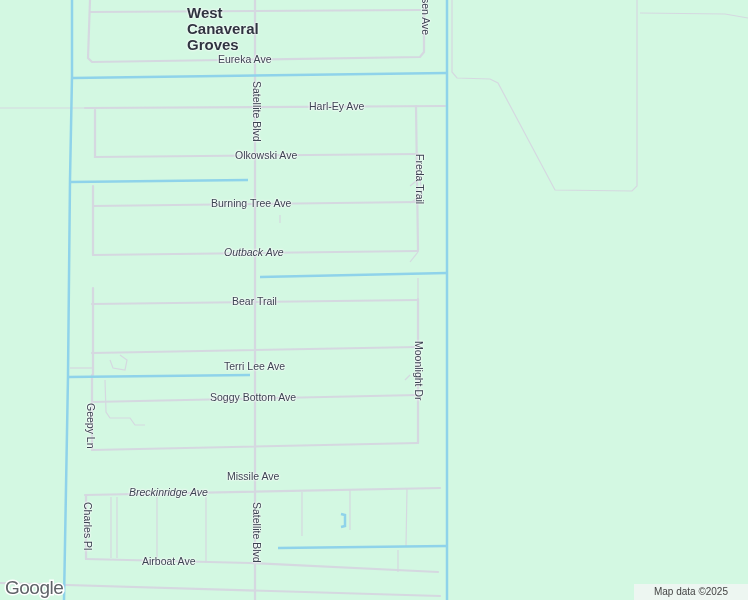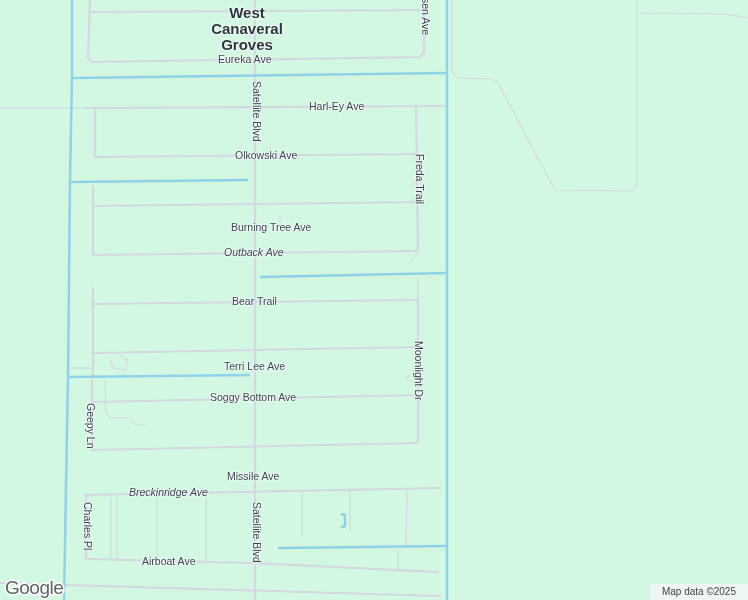--- a/index.html
+++ b/index.html
@@ -1,23 +1,23 @@
 <!DOCTYPE html>
 <html><head>
 <meta charset="utf-8">
 <style>
   html, body { margin:0; padding:0; }
   body { width:748px; height:600px; overflow:hidden; background:#d3f8e2; font-family:"Liberation Sans", sans-serif; }
   #map { position:relative; width:748px; height:600px; background:#d3f8e2; overflow:hidden; }
   svg.layer { position:absolute; left:0; top:0; }
   .lbl { position:absolute; color:#3c4452; font-size:10.5px; white-space:nowrap; text-shadow: 0 0 2px #fff, 0 0 2px #fff, 0 0 3px #fff; line-height:1; }
   .lbl.v { transform-origin:0 0; transform:rotate(90deg); }
-  .place { position:absolute; color:#2f3440; font-size:15px; font-weight:bold; text-align:center; line-height:16px; text-shadow: 0 0 2px #fff, 0 0 3px #fff; width:120px; }
+  .place { position:absolute; color:#2f3440; font-size:15px; font-weight:bold; line-height:16px; text-shadow: 0 0 2px #fff, 0 0 3px #fff; width:120px; }
   .logo { position:absolute; left:5px; top:577px; font-size:19px; font-weight:normal; color:#5f6368; letter-spacing:-0.5px; -webkit-text-stroke:3px #fff; paint-order:stroke fill; }
-  .attrib { position:absolute; right:0; top:584px; height:16px; padding:0 12px; background:rgba(245,245,245,0.75); font-size:10px; color:#444; line-height:16px; }
+  .attrib { position:absolute; right:0; top:584px; height:16px; padding:0 20px; background:rgba(245,245,245,0.75); font-size:10px; color:#444; line-height:16px; }
 </style>
 </head>
 <body>
 
 <div id="map">
   <svg class="layer" width="748" height="600">
 
     <g stroke="#d5d8e0" stroke-width="2.2" fill="none" stroke-linecap="round">
 
       <path d="M90 12 L420 10"></path>
@@ -82,21 +82,21 @@
 
   <div class="place" style="left:187px; top:5px;">
     <div>West</div>
     <div>Canaveral</div>
     <div>Groves</div>
   </div>
 
   <div class="lbl" style="left:218px; top:54px;">Eureka Ave</div>
   <div class="lbl" style="left:309px; top:101px;">Harl-Ey Ave</div>
   <div class="lbl" style="left:223px; top:150px;padding-left:12px;">Olkowski Ave</div>
-  <div class="lbl" style="left:231px; top:198px;margin-top:24px;">Burning Tree Ave</div>
+  <div class="lbl" style="left:211px; top:198px;">Burning Tree Ave</div>
   <div class="lbl" style="left:224px; top:247px;font-style:italic;">Outback Ave</div>
   <div class="lbl" style="left:232px; top:296px;">Bear Trail</div>
   <div class="lbl" style="left:224px; top:325px;margin-top:36px;">Terri Lee Ave</div>
   <div class="lbl" style="left:210px; top:392px;">Soggy Bottom Ave</div>
   <div class="lbl" style="left:227px; top:440px;margin-top:31px;">Missile Ave</div>
   <div class="lbl" style="left:129px; top:487px;font-style:italic;">Breckinridge Ave</div>
   <div class="lbl" style="left:142px; top:556px;">Airboat Ave</div>
 
   <div class="lbl v" style="left:262px; top:81px;">Satellite Blvd</div>
   <div class="lbl v" style="left:262px; top:502px;">Satellite Blvd</div>

